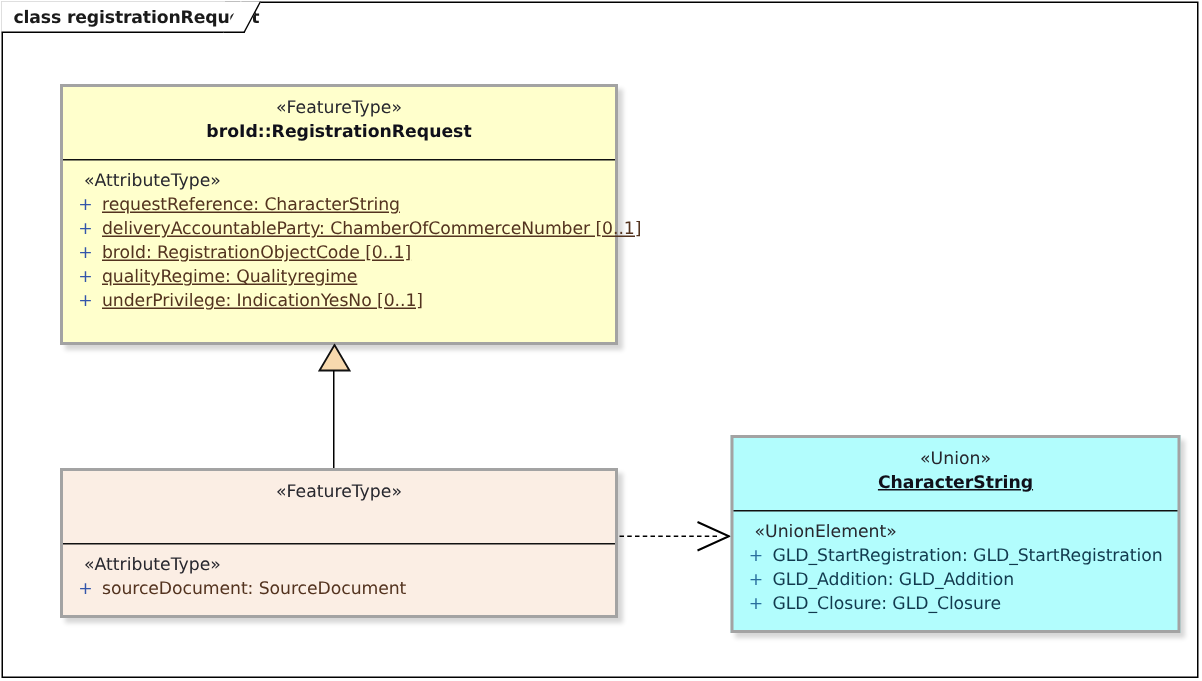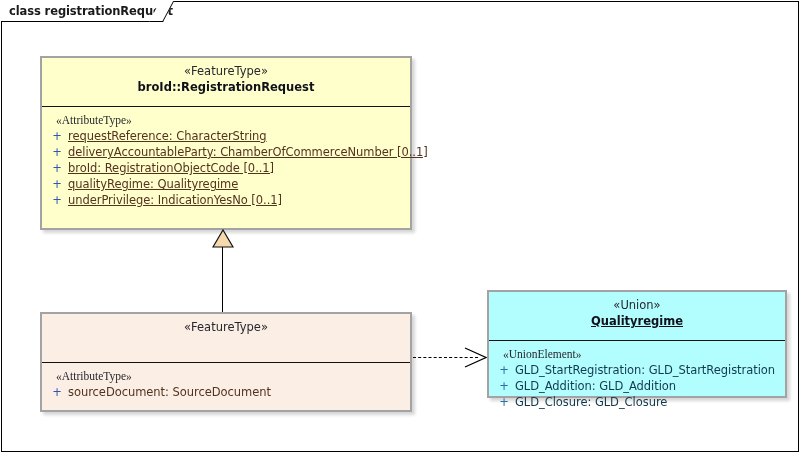--- a/index.html
+++ b/index.html
@@ -109,21 +109,20 @@
   .uml-compartment {
     padding: 5px 4px 6px 4px;
     box-sizing: border-box;
   }
   .compartment-stereotype {
     font-size: 11.5px;
     color: #27272e;
     line-height: 16px;
     padding-left: 10px;
     white-space: nowrap;
-    font-family: Liberation Serif, serif;
   }
   .attr-row {
     display: flex;
     align-items: baseline;
     line-height: 16px;
     white-space: nowrap;
   }
   .attr-vis {
     width: 22px;
     flex: 0 0 22px;
@@ -239,25 +238,25 @@
     </div>
   </div>
 
   <div class="conn-dashed" style="left:413px; top:357px; width:65px;"></div>
   <div class="dep-arrow" style="left:462px; top:346px; width:26px; height:23px;">
     <svg width="26" height="23" viewBox="0 0 26 23">
       <polyline points="3,2 24,11.5 3,21" fill="none" stroke="#000000" stroke-width="1.3"></polyline>
     </svg>
   </div>
 
-  <div class="uml-class box-cyan" style="left:487px; top:290px; width:300px; height:108px;">
+  <div class="uml-class box-cyan" style="left:487px; top:290px; width:300px; height:132px;">
 
     <div class="uml-header" style="height:48px;">
       <div class="stereotype">«Union»</div>
-      <div class="class-title underlined">Qualityregime</div>
+      <div class="class-title underlined">CharacterString</div>
     </div>
 
     <div class="uml-divider"></div>
 
     <div class="uml-compartment">
       <div class="compartment-stereotype">«UnionElement»</div>
       <div class="attr-row">
         <span class="attr-vis">+</span>
         <span class="attr-text">GLD_StartRegistration: GLD_StartRegistration</span>
       </div>

